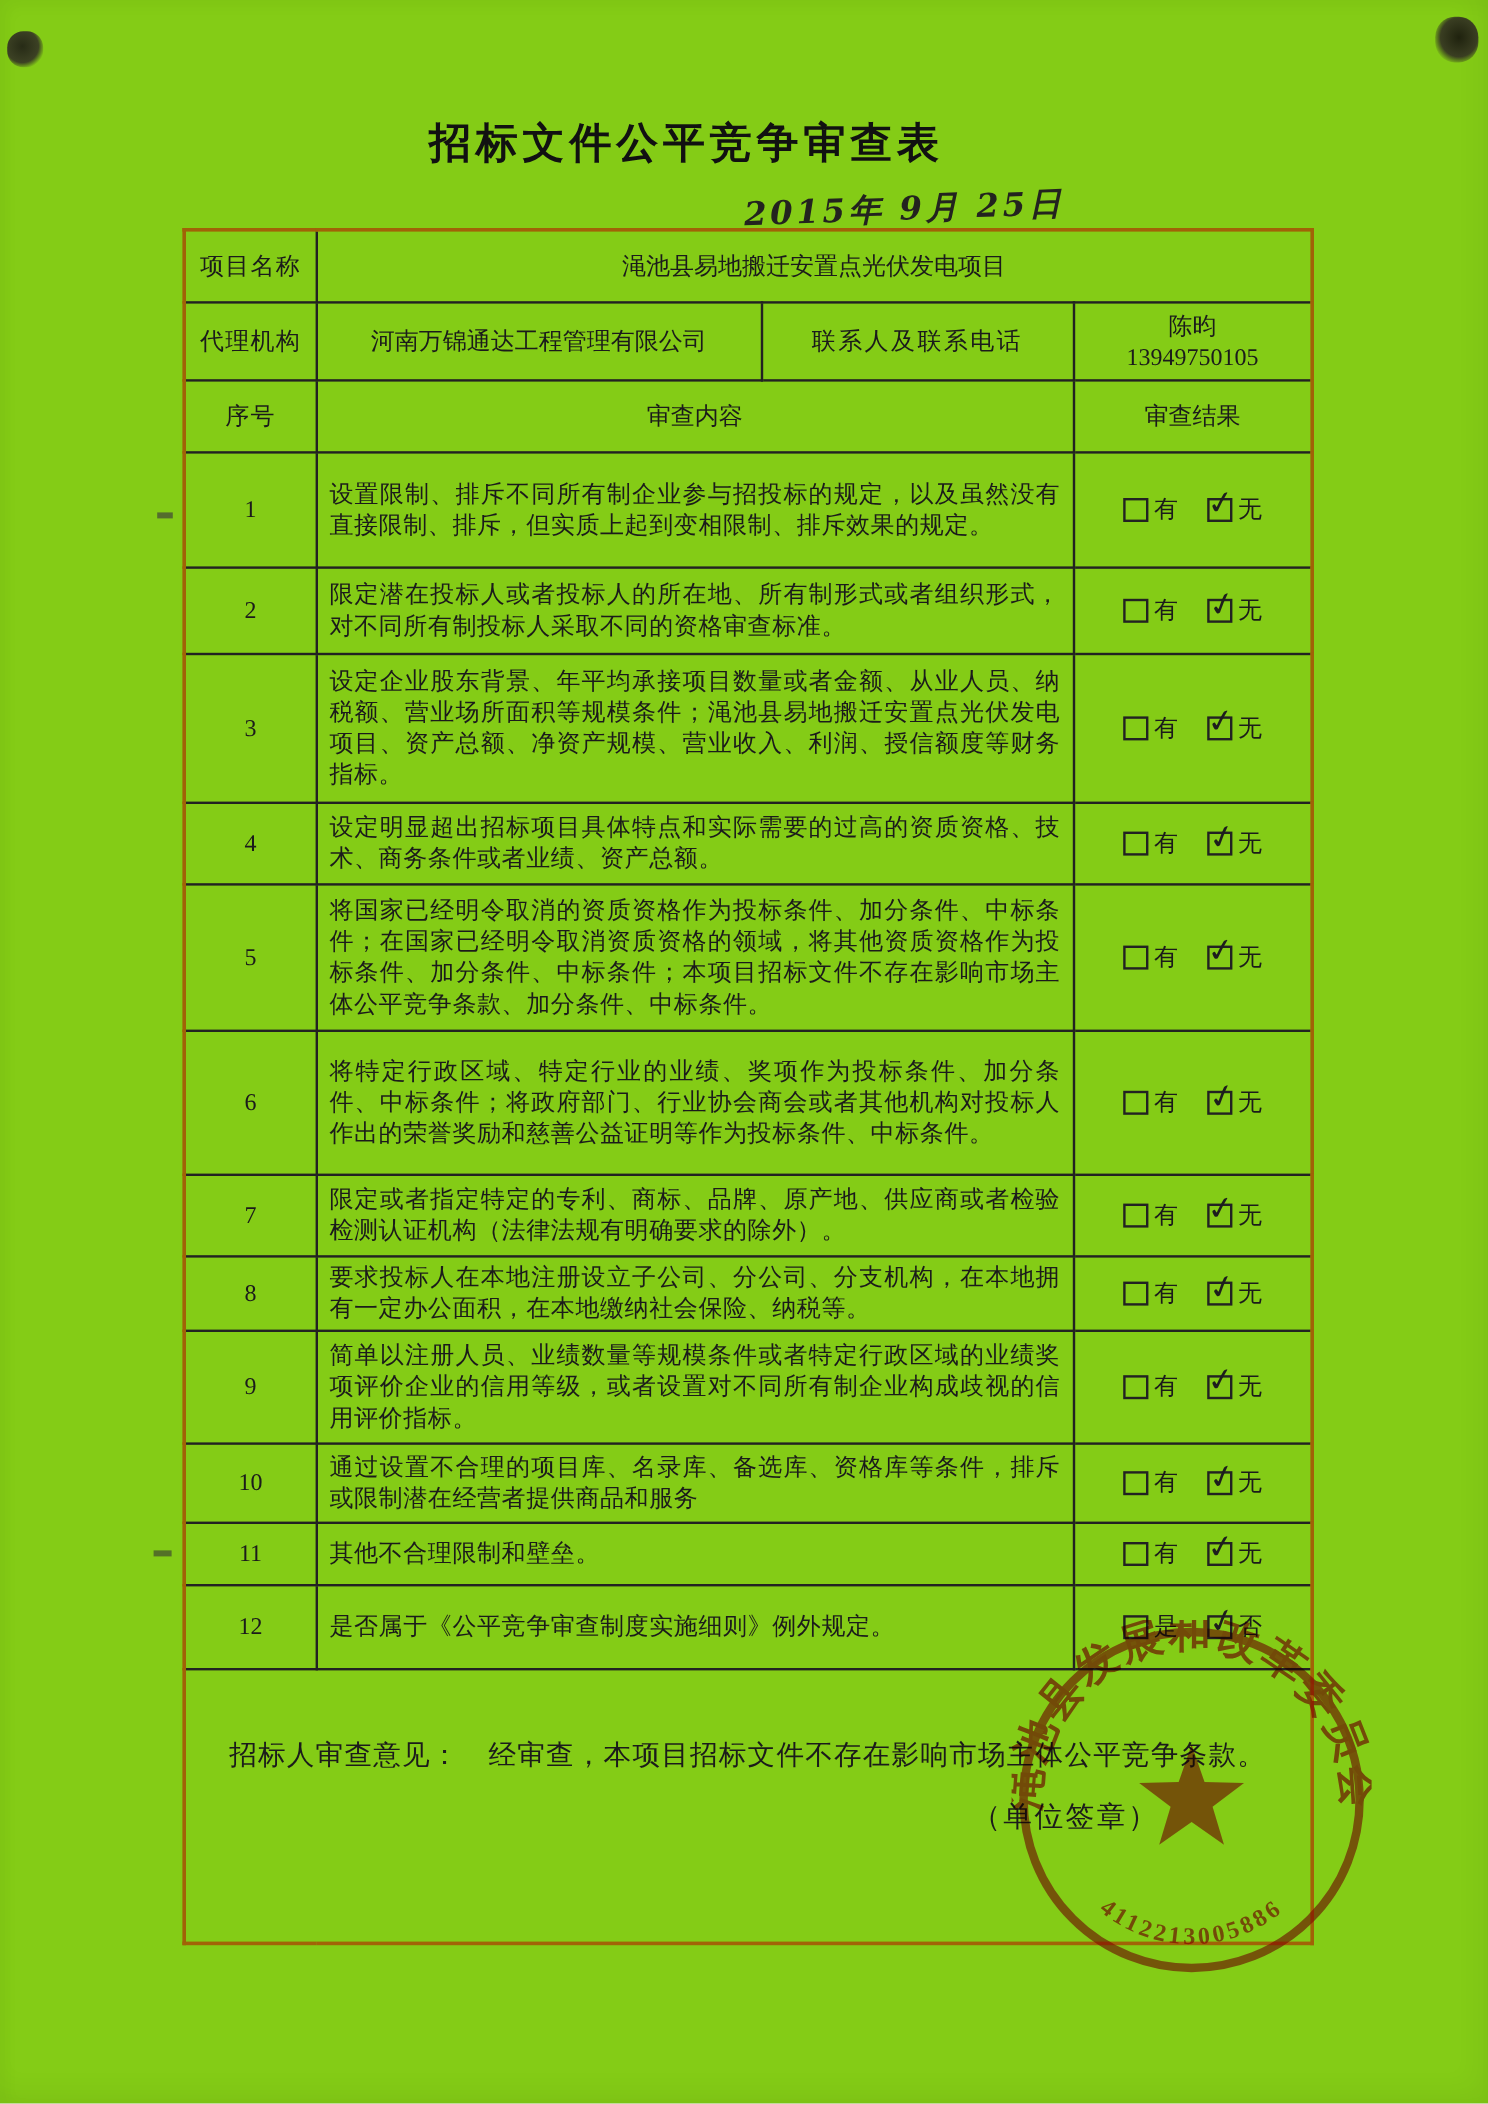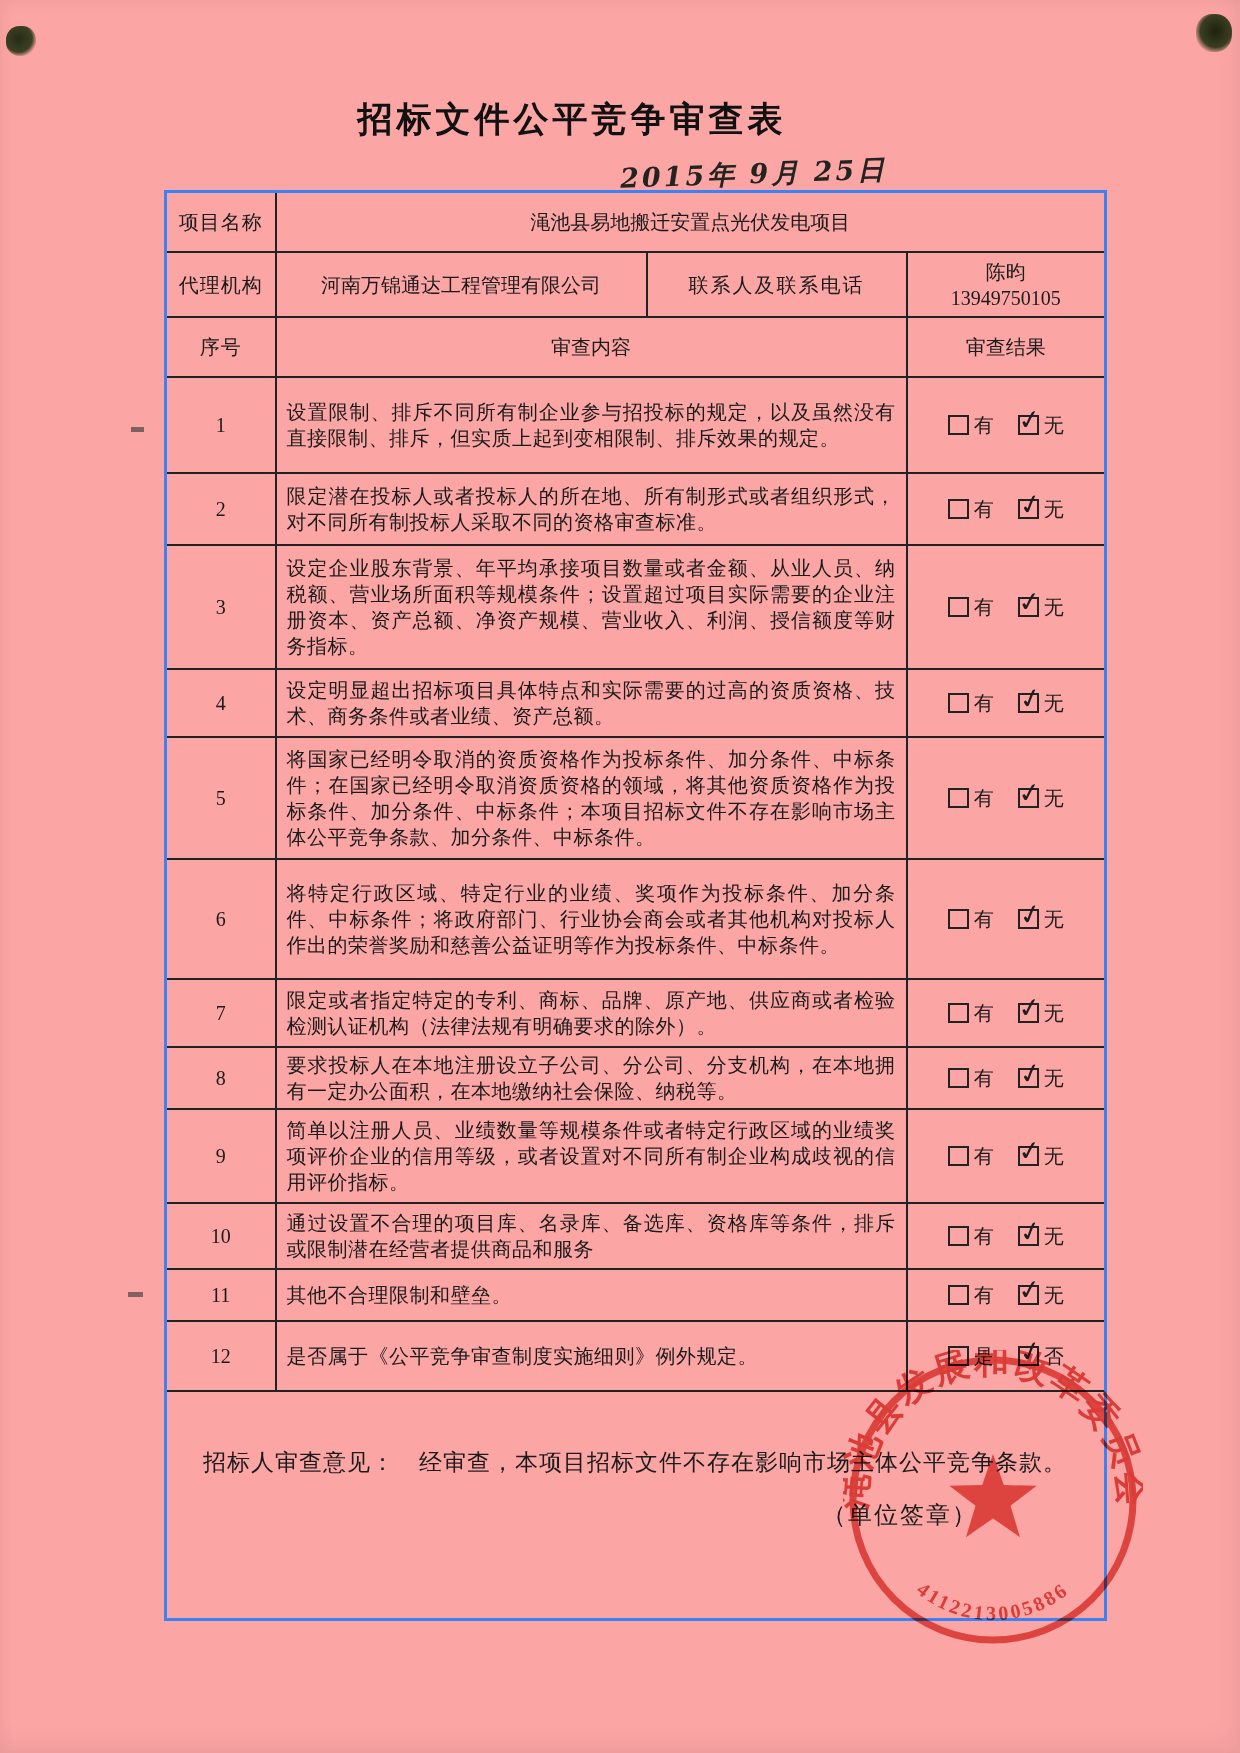--- a/index.html
+++ b/index.html
@@ -1,26 +1,26 @@
 <!DOCTYPE html>
 <html><head>
 <meta charset="utf-8">
 <style>
   html,body{margin:0;padding:0;background:#e8e8e6;}
-  .page{position:relative;width:1240px;height:1753px;margin:0 auto;background:#fca5a5;
+  .page{position:relative;width:1240px;height:1753px;margin:0 auto;background:#84cc16;
         font-family:"Liberation Serif","DejaVu Serif",serif;color:#1c1c1c;overflow:hidden;
         box-shadow:inset -7px -10px 22px rgba(0,0,0,.05), inset 4px 4px 14px rgba(0,0,0,.03);}
   .title{position:absolute;top:96px;left:0;right:96px;text-align:center;
          font-family:"Liberation Sans","DejaVu Sans",sans-serif;
          font-size:35px;font-weight:bold;letter-spacing:4px;color:#111;}
   table.form{position:absolute;left:152px;top:190px;width:940px;border-collapse:collapse;
              table-layout:fixed;}
   table.form td{border:2px solid #222;padding:4px 10px;font-size:20px;line-height:26px;
                 vertical-align:middle;color:#1b1b1b;}
-  table.form{border:3px solid #3b82f6;margin-left:12px;}
+  table.form{border:3px solid #a16207;}
   td.lab{text-align:center;letter-spacing:1px;}
   td.cen{text-align:center;}
   td.cnt{text-align:justify;letter-spacing:.5px;padding:6px 12px;}
   td.res{padding:0;}
   .reswrap{display:flex;justify-content:center;align-items:center;gap:24px;white-space:nowrap;}
   .cb{display:inline-flex;align-items:center;}
   .box{display:inline-block;width:17px;height:16px;border:2px solid #222;position:relative;
        margin-right:5px;flex:none;}
   .box .tick{position:absolute;left:-2px;top:-11px;font-size:27px;line-height:1;
              font-family:"DejaVu Sans",sans-serif;color:#1d1d1d;transform:rotate(-8deg);}
@@ -125,21 +125,21 @@
                   <span class="tick">✓</span>
                 </span>
                 <span>无</span>
               </span>
       </div>
           </td>
     </tr>
 
     <tr class="r3">
       <td class="cen">3</td>
-      <td class="cnt" colspan="2">设定企业股东背景、年平均承接项目数量或者金额、从业人员、纳税额、营业场所面积等规模条件；设置超过项目实际需要的企业注册资本、资产总额、净资产规模、营业收入、利润、授信额度等财务指标。</td>
+      <td class="cnt" colspan="2">设定企业股东背景、年平均承接项目数量或者金额、从业人员、纳税额、营业场所面积等规模条件；渑池县易地搬迁安置点光伏发电项目、资产总额、净资产规模、营业收入、利润、授信额度等财务指标。</td>
       <td class="res">
             <div class="reswrap">
         <span class="cb">
                 <span class="box"></span>
                 <span>有</span>
               </span>
         <span class="cb">
                 <span class="box">
                   <span class="tick">✓</span>
                 </span>

